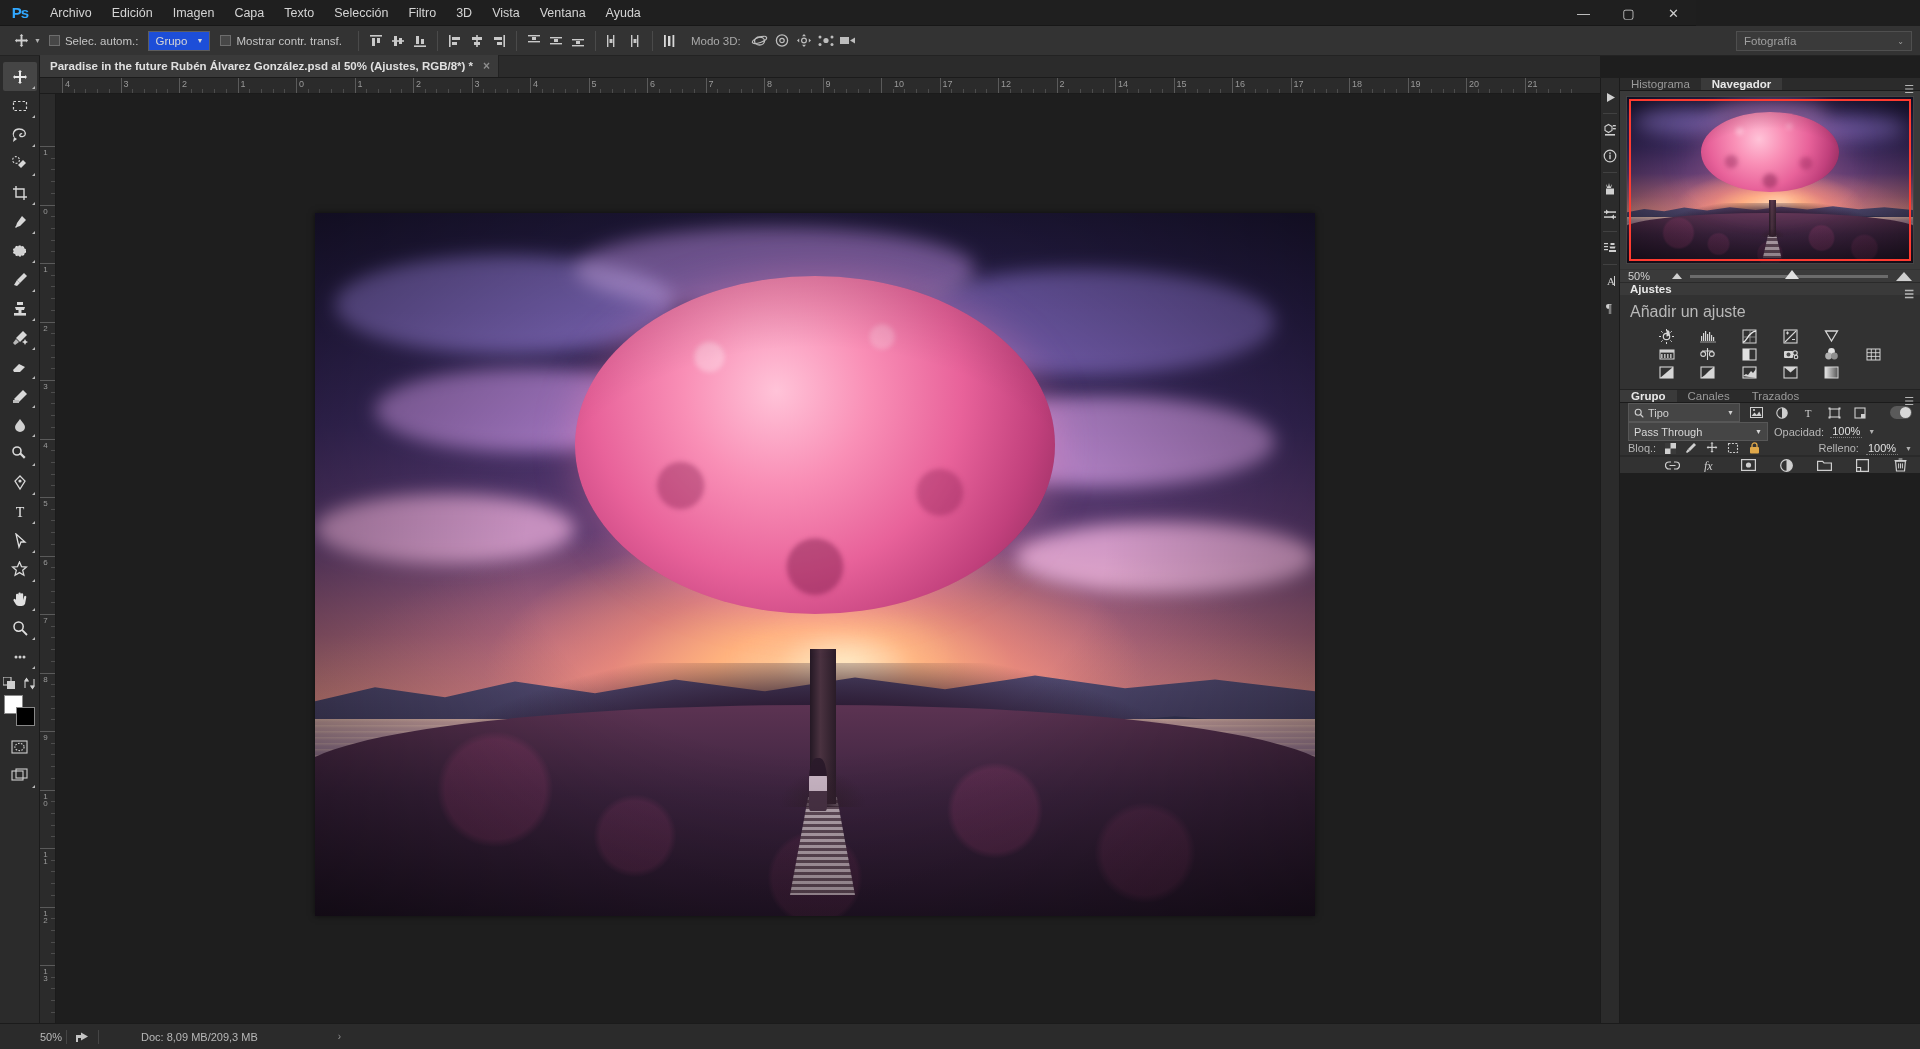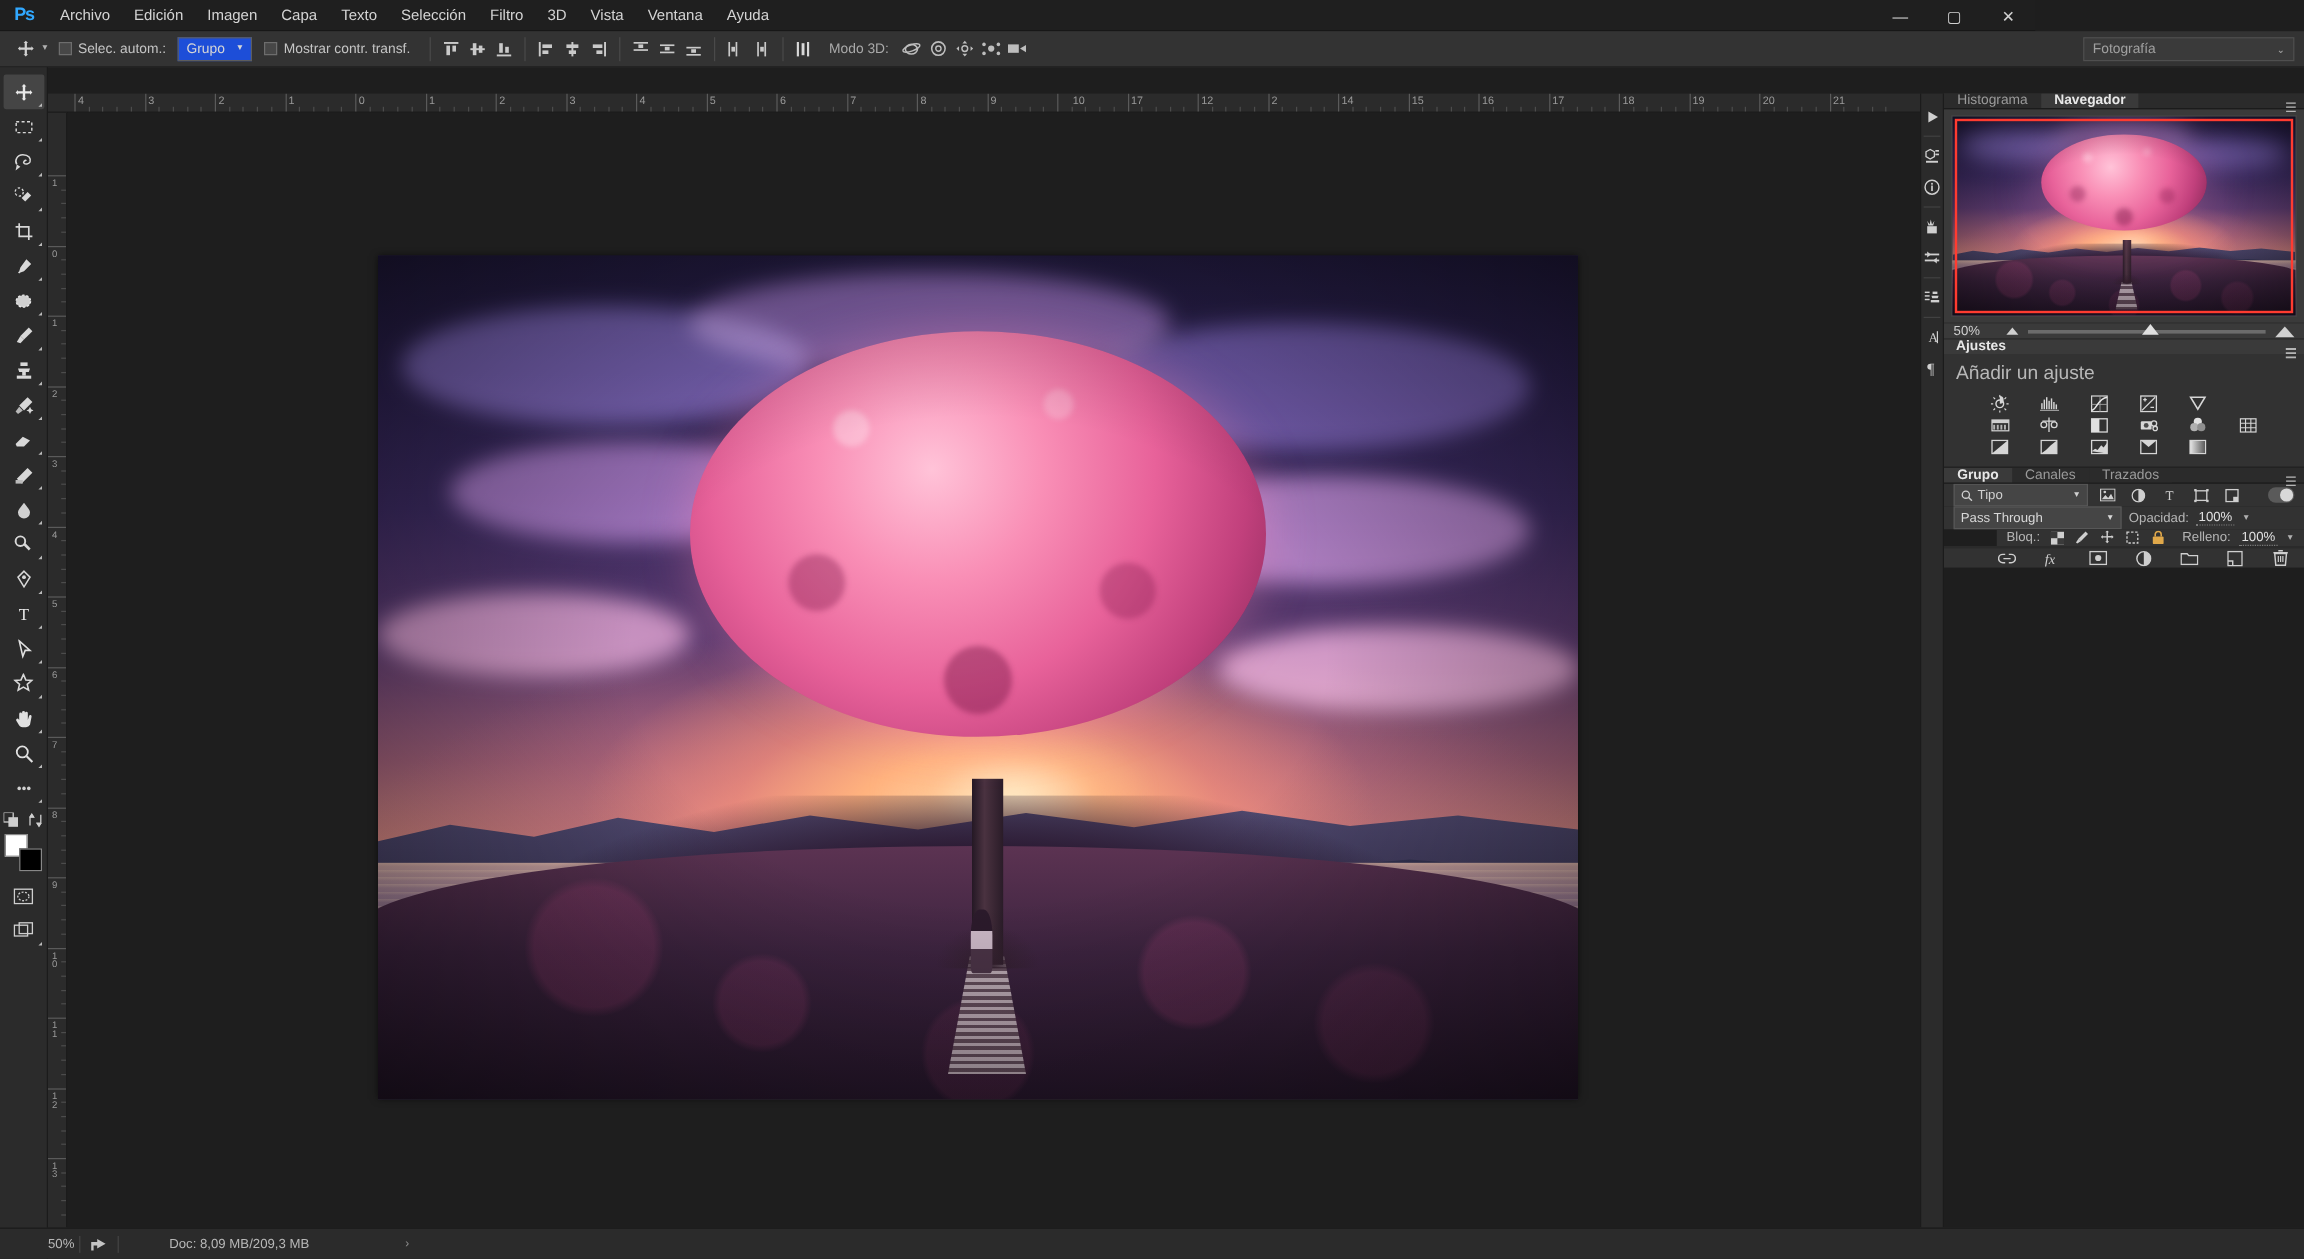--- a/index.html
+++ b/index.html
@@ -291,21 +291,21 @@
   .blend-row {
     height: 24px; display:flex; align-items:center; gap:6px; padding: 0 8px; background:#323232;
   }
   .bl-select {
     width: 140px; height:19px; background:#454545; border:1px solid #575757;
     display:flex; align-items:center; justify-content:space-between; padding:0 5px;
     font-size:11px; color:#d8d8d8;
   }
   .sm-lbl { font-size:11px; color:#b6b6b6; }
   .sm-val { font-size:11px; color:#e0e0e0; border-bottom:1px dotted #7a7a7a; padding: 0 2px; }
-  .lock-row { height: 22px; display:flex; align-items:center; gap:7px; padding: 0 8px; background:#323232;margin-left:44px; }
+  .lock-row { height: 22px; display:flex; align-items:center; gap:7px; padding: 0 8px; background:#323232; }
   .lock-ico { width:14px; height:14px; display:flex; align-items:center; justify-content:center; }
 
   .layer-list { flex:1; overflow:hidden; background:#3a3a3a; border-top:1px solid #2a2a2a; }
 
   .layers-foot {
     height: 26px; background:#323232; border-top:1px solid #2a2a2a;
     display:flex; align-items:center; justify-content:flex-end; gap:22px; padding-right:12px;
   }
   .foot-ico { width:16px; height:16px; display:flex; align-items:center; justify-content:center; }
 
@@ -491,20 +491,26 @@
           <path d="M11 7.5l5-3v6z" fill="#bdbdbd"></path>
         </svg>
       </div>
 
     <div class="workspace-sel">
       <span>Fotografía</span>
       <span style="font-size:8px">⌄</span>
     </div>
   </div>
 
+  <div class="tabbar">
+    <div class="doctab">
+      <span>Paradise in the future Rubén  Álvarez González.psd al 50% (Ajustes, RGB/8*) *</span>
+      <span class="tab-x">×</span>
+    </div>
+  </div>
 
   <div class="toolbar">
     <div class="tool active">
       <svg width="16" height="16" viewBox="0 0 16 16">
           <path d="M8 1l2 2H9v4h4V6l2 2-2 2V9H9v4h1l-2 2-2-2h1V9H3v1L1 8l2-2v1h4V3H6z" fill="#e8e8e8"></path>
         </svg>
       <span class="cor"></span>
     </div>
     <div class="tool">
       <svg width="16" height="16" viewBox="0 0 16 16">

